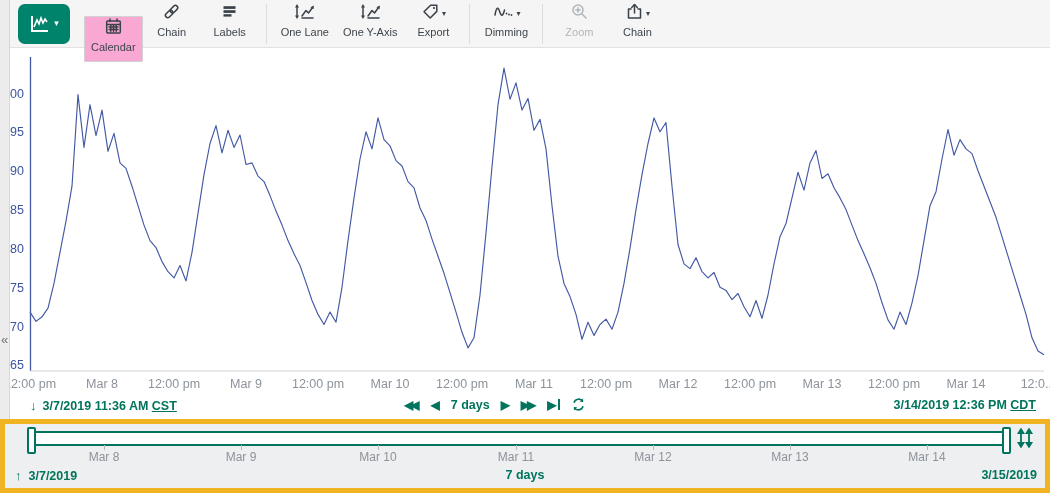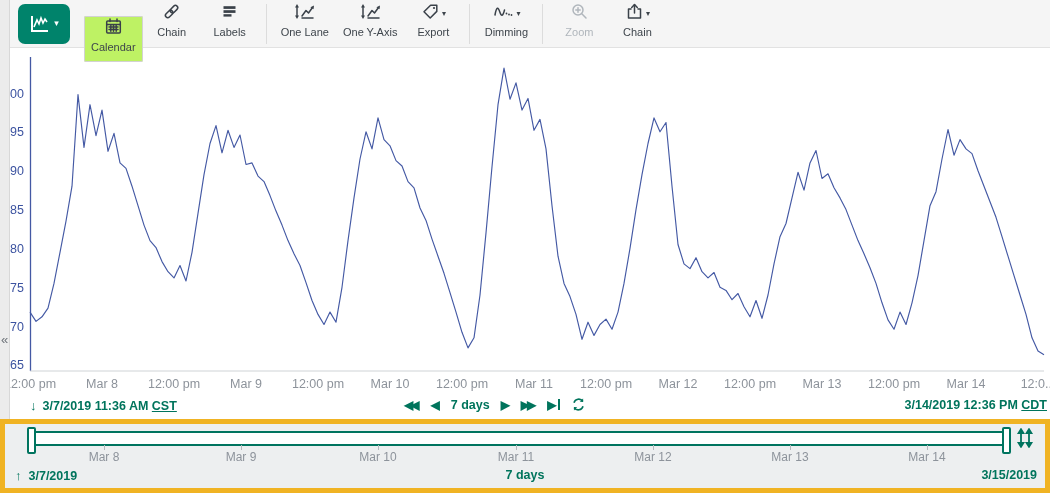--- a/index.html
+++ b/index.html
@@ -10,34 +10,34 @@
   .left-strip .chev{position:absolute;left:0px;top:332px;width:9px;text-align:center;color:#6e747a;font-size:13px;cursor:pointer;}
 
   
   .toolbar{position:absolute;left:10px;top:0;right:0;height:47px;background:#f5f5f5;border-bottom:1px solid #e2e2e2;display:flex;align-items:center;}
   .trend-btn{margin-left:8px;margin-right:14px;width:52px;height:40px;background:#00836b;border-radius:7px;display:flex;align-items:center;justify-content:center;gap:3px;cursor:pointer;flex:none;}
   .trend-btn svg{display:block;}
   .trend-btn .caret{color:#fff;font-size:9px;line-height:1;}
   .tb-item{height:44px;min-width:44px;padding:2px 7px 0 7px;display:flex;flex-direction:column;align-items:center;justify-content:flex-start;border-radius:2px;cursor:pointer;flex:none;}
   .tb-item .ic{height:22px;display:flex;align-items:center;justify-content:center;gap:2px;}
   .tb-item .lbl{font-size:11px;color:#3e454c;margin-top:1px;white-space:nowrap;}
-  .tb-item.sel{background:#bef264;box-shadow:inset 0 0 0 1px #d2d2d2;margin-top:30px;}
+  .tb-item.sel{background:#f9a8d4;box-shadow:inset 0 0 0 1px #d2d2d2;margin-top:30px;}
   .tb-item.dis{cursor:default;}
   .tb-item.dis .lbl{color:#b0b6bc;}
   .tb-item .caret{font-size:8px;color:#3e454c;line-height:1;}
   .tb-sep{width:1px;height:40px;background:#dcdcdc;margin:0 7px;flex:none;}
 
   
   .chart-wrap{position:absolute;left:0;top:47px;width:1050px;height:349px;}
   .chart-wrap svg{position:absolute;left:0;top:0;}
 
   
   .nav-row{position:absolute;left:0;top:396px;width:1050px;height:22px;font-size:12.5px;color:#00745c;font-weight:bold;}
   .nav-left{position:absolute;left:30px;top:2px;display:flex;align-items:center;gap:6px;}
-  .nav-right{position:absolute;right:3px;top:2px;}
+  .nav-right{position:absolute;right:14px;top:2px;}
   .nav-center{position:absolute;left:404px;top:1px;display:flex;align-items:center;gap:11px;}
   .nav-center .tri{color:#00745c;font-size:12px;cursor:pointer;line-height:1;}
   .nav-center .dbl{letter-spacing:-3px;padding-right:3px;}
   .nav-center .dur{font-weight:bold;cursor:pointer;}
   .endbar{display:inline-block;width:2px;height:11px;background:#00745c;vertical-align:-1px;margin-left:1px;}
   .tz{ text-decoration:underline;cursor:pointer;}
   .varrow{font-size:13px;font-weight:bold;cursor:pointer;}
 
   
   .invest{position:absolute;left:0;top:419px;width:1050px;height:74px;border:5px solid #f0b323;background:#edeff0;box-sizing:border-box;}

